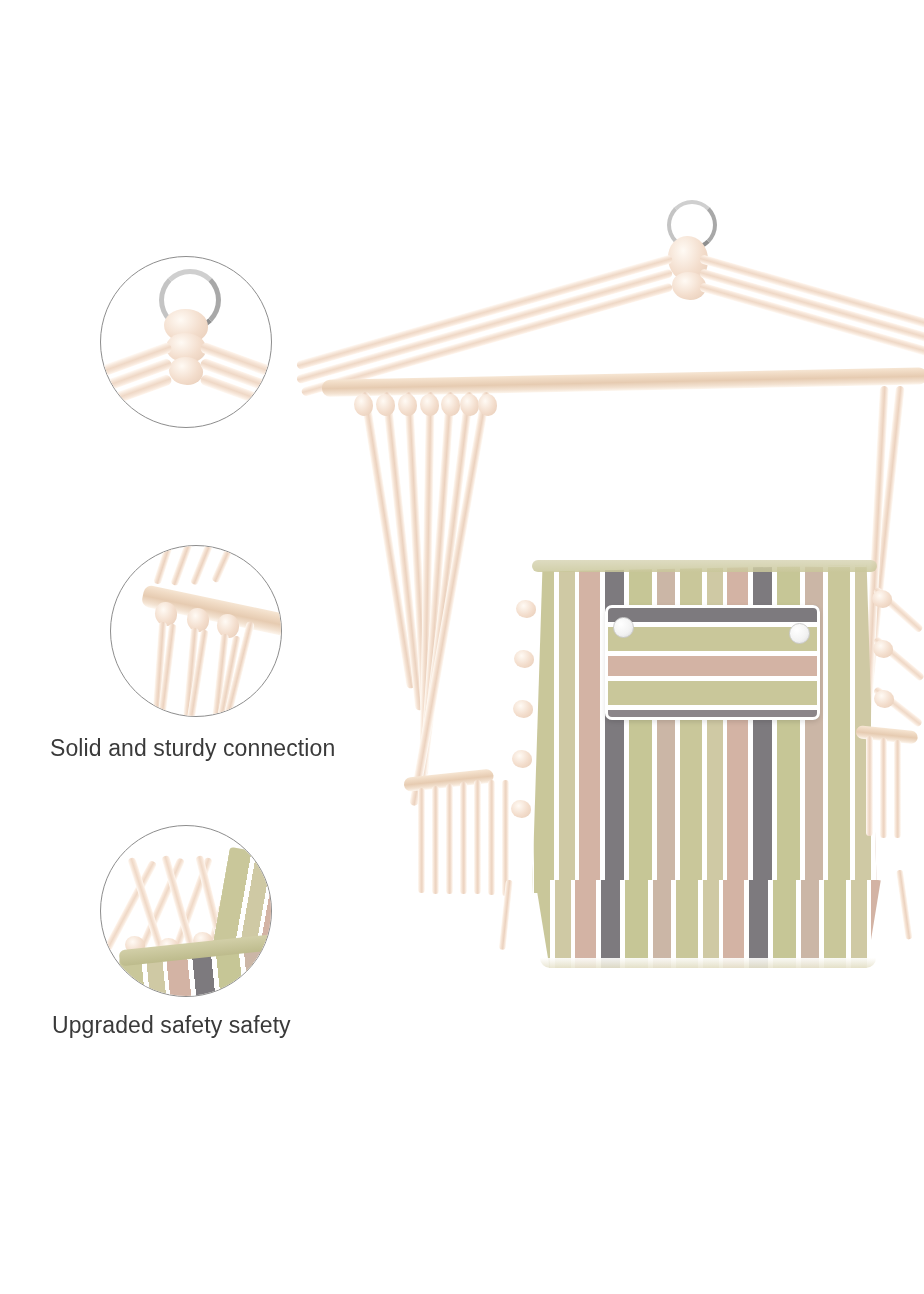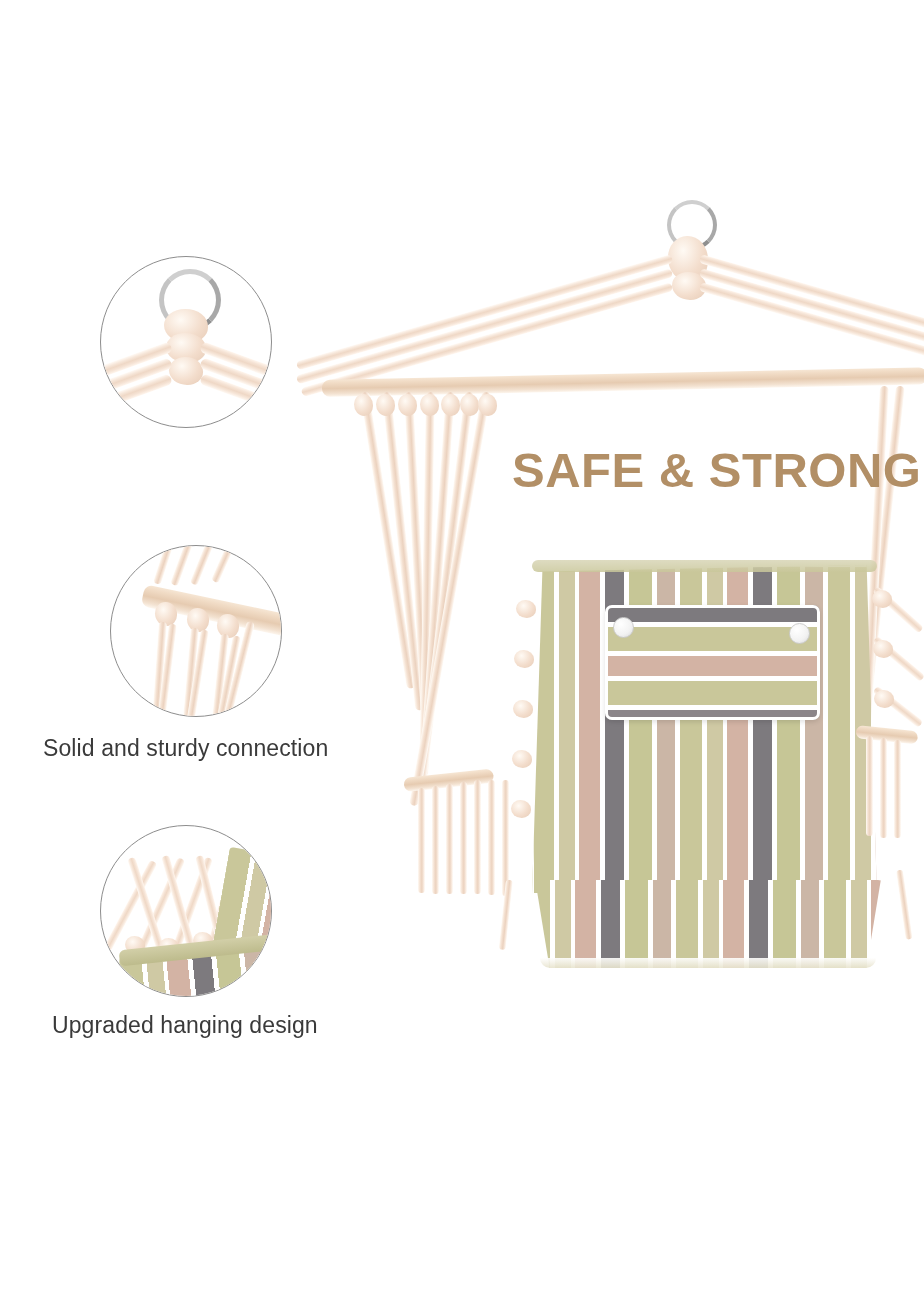--- a/index.html
+++ b/index.html
@@ -31,21 +31,21 @@
     position: absolute;
     font-size: 23px;
     color: #3a3a3a;
     letter-spacing: .1px;
     white-space: nowrap;
   }
 
   #circle-1 { left: 100px; top: 256px; width: 170px; height: 170px; }
   #caption-1 { left: 54px; top: 447px; }
   #circle-2 { left: 110px; top: 545px; width: 170px; height: 170px; }
-  #caption-2 { left: 43px; top: 735px; }
+  #caption-2 { left: 50px; top: 735px; }
   #circle-3 { left: 100px; top: 825px; width: 170px; height: 170px; }
   #caption-3 { left: 52px; top: 1012px; }
 
   
   #headline {
     position: absolute;
     left: 512px;
     top: 442px;
     font-size: 49px;
     font-weight: bold;
@@ -223,21 +223,20 @@
     <div class="knot" style="left:211px; top:620px; width:20px; height:18px;"></div>
 
     <div class="knot" style="left:572px; top:410px; width:20px; height:18px;"></div>
     <div class="knot" style="left:573px; top:460px; width:20px; height:18px;"></div>
     <div class="knot" style="left:574px; top:510px; width:20px; height:18px;"></div>
 
     <div class="rope-v" style="left:206px; top:700px; width:7px; height:70px; transform:rotate(6deg);"></div>
     <div class="rope-v" style="left:596px; top:690px; width:7px; height:70px; transform:rotate(-8deg);"></div>
   </div>
 
-  <div id="headline">SAFE &amp; STRONG</div>
 
   <div class="feature-circle" id="circle-1">
     <div style="position:absolute; inset:0;">
       <div class="metal-ring" style="left:58px; top:12px; width:52px; height:52px; border-width:5px;"></div>
       <div class="knot" style="left:63px; top:52px; width:44px; height:34px;"></div>
       <div class="knot" style="left:65px; top:76px; width:40px; height:30px;"></div>
       <div class="knot" style="left:68px; top:100px; width:34px; height:28px;"></div>
 
       <div class="rope" style="left:70px; top:84px; width:92px; height:11px; transform:rotate(160deg);"></div>
       <div class="rope" style="left:70px; top:100px; width:92px; height:11px; transform:rotate(160deg);"></div>
@@ -291,15 +290,15 @@
       <div class="knot" style="left:122px; top:100px; width:20px; height:18px;"></div>
 
       <div class="stripes-v" style="position:absolute; left:118px; top:26px; width:70px; height:120px;
                   transform:rotate(10deg); border-radius:4px;"></div>
       <div class="stripes-v" style="position:absolute; left:20px; top:122px; width:160px; height:52px;
                   transform:rotate(-6deg); border-radius:6px;"></div>
       <div style="position:absolute; left:18px; top:116px; width:160px; height:16px;
                   background:linear-gradient(to bottom,#d2cfa8,#bdbb8c); transform:rotate(-6deg); border-radius:6px;"></div>
     </div>
   </div>
-  <div class="feature-caption" id="caption-3">Upgraded hanging design</div>
+  <div class="feature-caption" id="caption-3">Upgraded safety safety</div>
 
 </div>
 
 </body></html>

